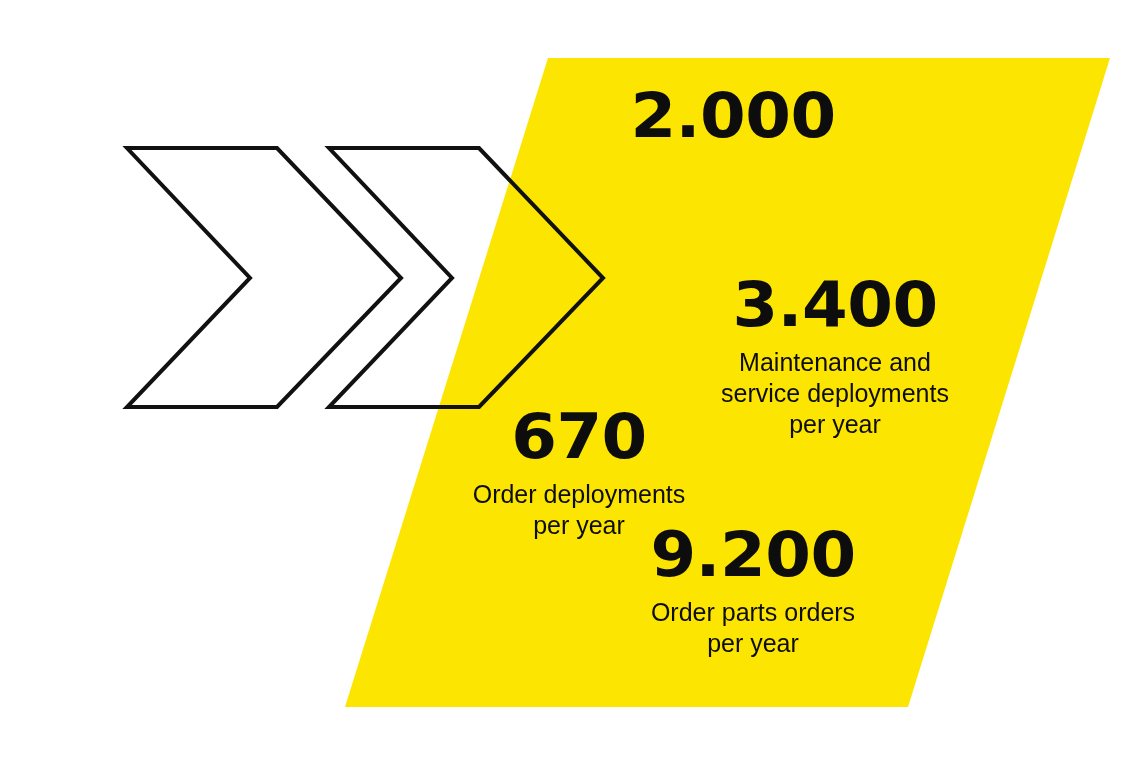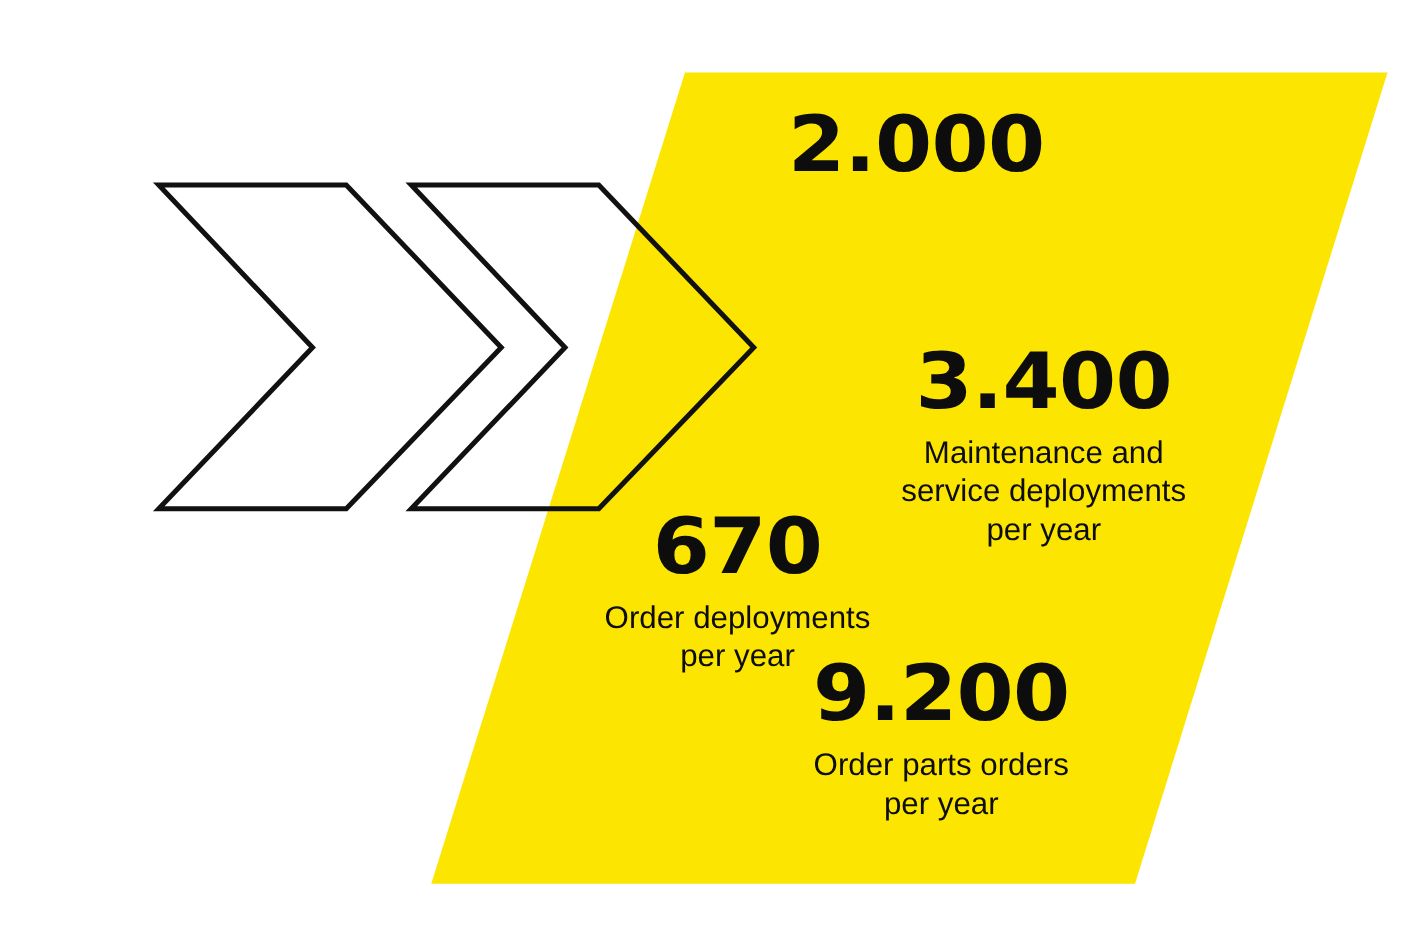--- a/index.html
+++ b/index.html
@@ -49,21 +49,21 @@
     line-height: 1.23;
     color: #0d0d0d;
     display: block;
     white-space: pre-line;
     margin-top: 11px;
   }
 
   
   #stat-customer-service { left: 508px; top: 85px;  width: 450px; }
   #stat-maintenance      { left: 610px; top: 274px; width: 450px; }
-  #stat-order            { left: 365px; top: 406px; width: 450px; }
+  #stat-order            { left: 354px; top: 406px; width: 450px; }
   #stat-spare-parts      { left: 528px; top: 524px; width: 450px; }
 
   #stat-customer-service .stat-value { font-size: 62px; }
   #stat-maintenance .stat-value      { font-size: 62px; }
   #stat-order .stat-value            { font-size: 62px; }
   #stat-spare-parts .stat-value      { font-size: 62px; }
 </style>
 </head>
 <body>
 

